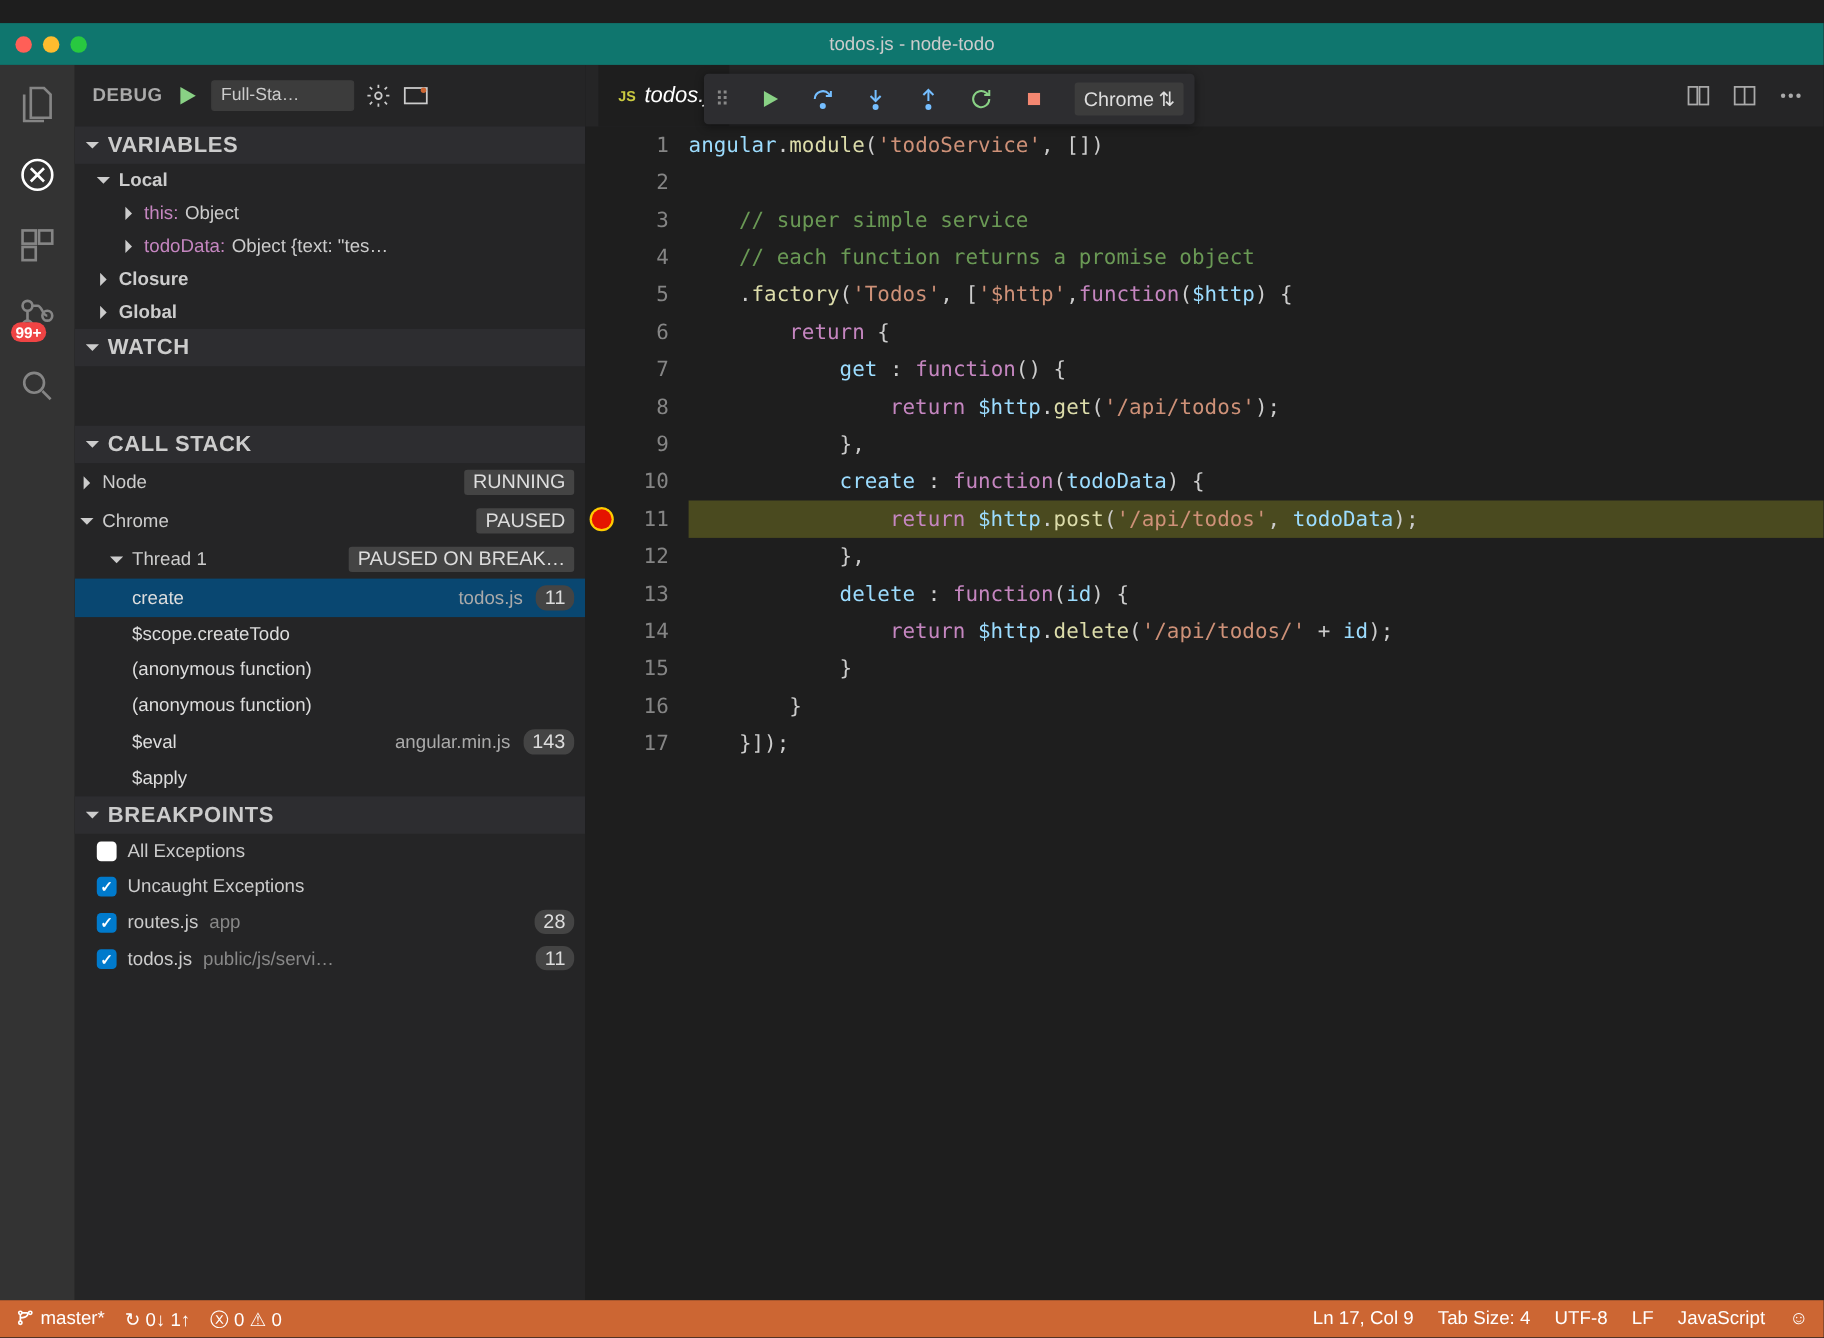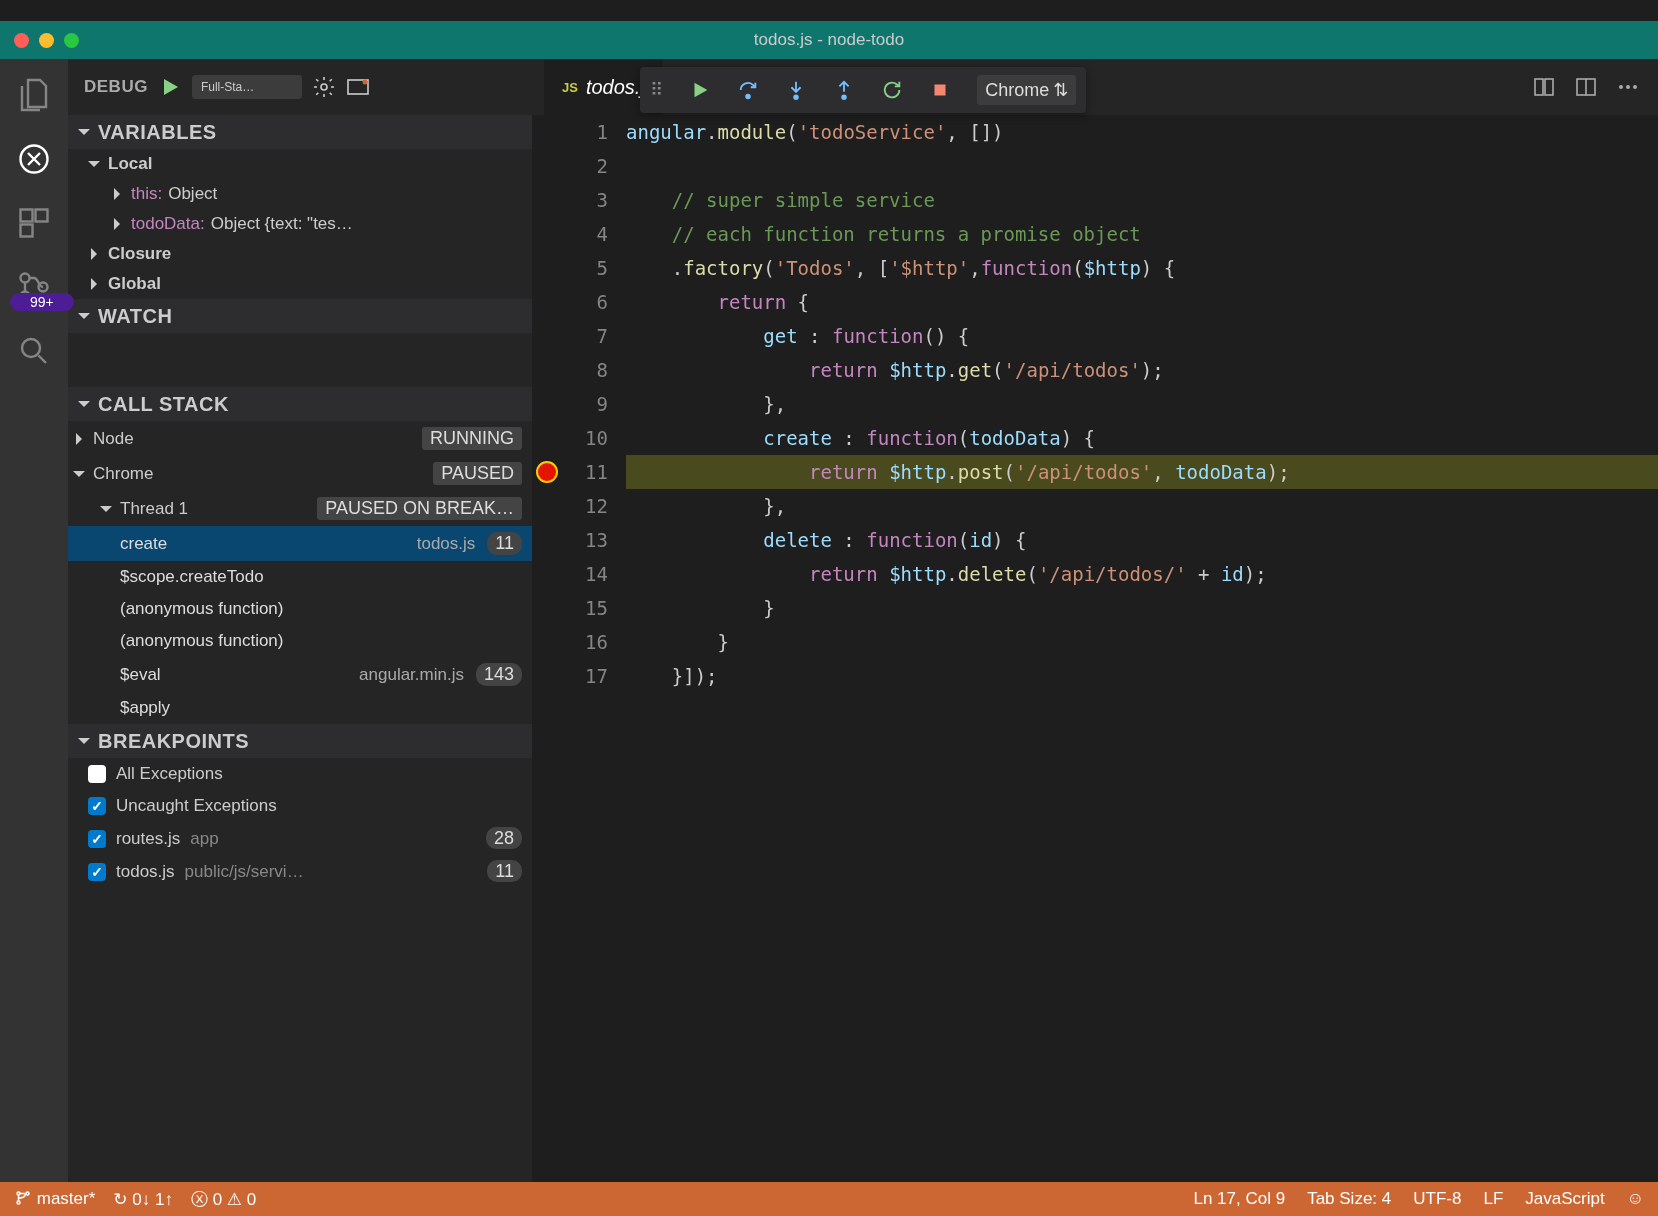--- a/index.html
+++ b/index.html
@@ -7,26 +7,26 @@
 .titlebar { height:38px; background:#0f766e; display:flex; align-items:center; padding:0 14px; position:relative;margin-top:21px; }
 .traffic { display:flex; gap:10px; }
 .dot { width:15px; height:15px; border-radius:50%; }
 .dot.red{background:#ff5f57}.dot.yellow{background:#febc2e}.dot.green{background:#28c840}
 .titlebar .title{position:absolute;left:50%;transform:translateX(-50%);color:#ccc;font-size:17px}
 .main{flex:1;display:flex;overflow:hidden}
 .activity{width:68px;background:#333;display:flex;flex-direction:column;align-items:center;padding-top:18px;gap:28px}
 .activity .ico{width:36px;height:36px;color:#858585;cursor:pointer;position:relative}
 .activity .ico.active{color:#fff}
 .activity svg{width:100%;height:100%}
-.badge{position:absolute;bottom:-6px;left:-6px;background:#4c1d95;color:#fff;border-radius:14px;padding:1px 20px;font-size:14px;font-weight:400}
+.badge{position:absolute;bottom:-6px;left:-6px;background:#ef4444;color:#fff;border-radius:14px;padding:1px 4px;font-size:14px;font-weight:700}
 .sidebar{width:464px;background:#252526;display:flex;flex-direction:column;overflow-y:auto;font-size:17px}
 .dbg-head{display:flex;align-items:center;height:56px;padding:0 16px;gap:10px}
 .dbg-head .lbl{color:#aaa;font-weight:700;letter-spacing:.5px}
 .play{width:24px;height:24px;color:#89d185}
-.cfg-sel{background:#3c3c3c;border:1px solid #3c3c3c;color:#ccc;padding:4px 8px;font-size:12px;border-radius:3px;width:110px;white-space:nowrap;overflow:hidden;text-overflow:ellipsis}
+.cfg-sel{background:#3c3c3c;border:1px solid #3c3c3c;color:#ccc;padding:4px 8px;font-size:16px;border-radius:3px;width:130px;white-space:nowrap;overflow:hidden;text-overflow:ellipsis}
 .gear,.mini{width:24px;height:24px;color:#ccc}
 .sect-h{background:#2d2d30;height:34px;display:flex;align-items:center;padding-left:8px;gap:6px;color:#ccc;font-weight:700;font-size:20px;letter-spacing:.5px;cursor:pointer}
 .chev{width:16px;height:16px;fill:currentColor;flex:none}
 .vrow{display:flex;align-items:center;padding:5px 0 5px 18px;gap:6px;cursor:pointer}
 .vrow.sub{padding-left:41px}
 .vname{color:#c586c0}
 .vtype{color:#ccc}
 .watch-empty{height:54px}
 .stk{display:flex;align-items:center;padding:6px 10px 6px 3px;gap:6px;cursor:pointer}
 .stk.sub{padding-left:30px}

